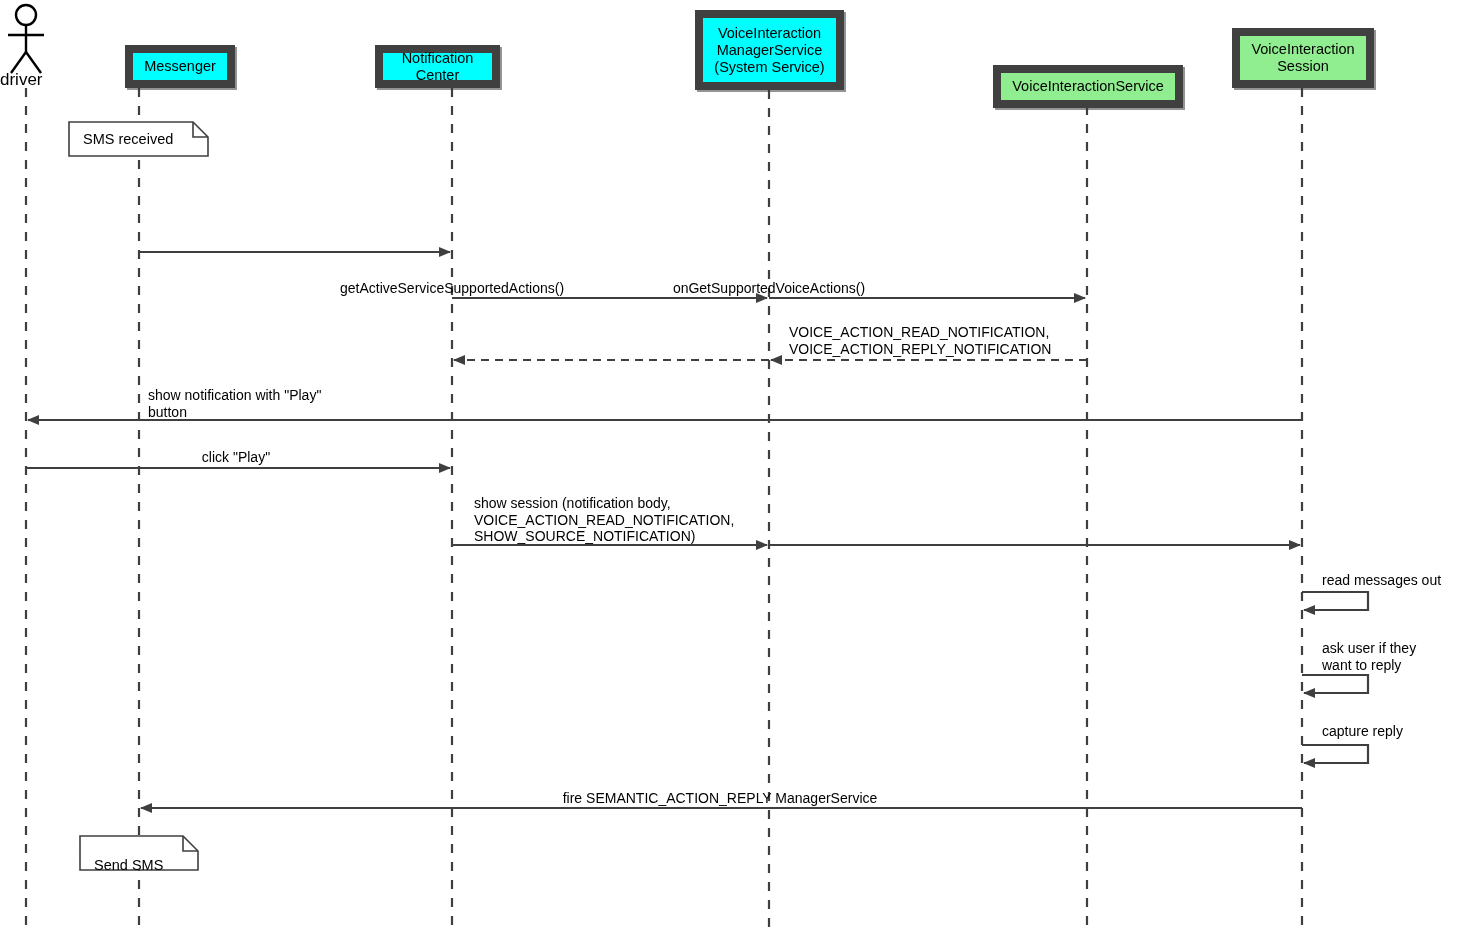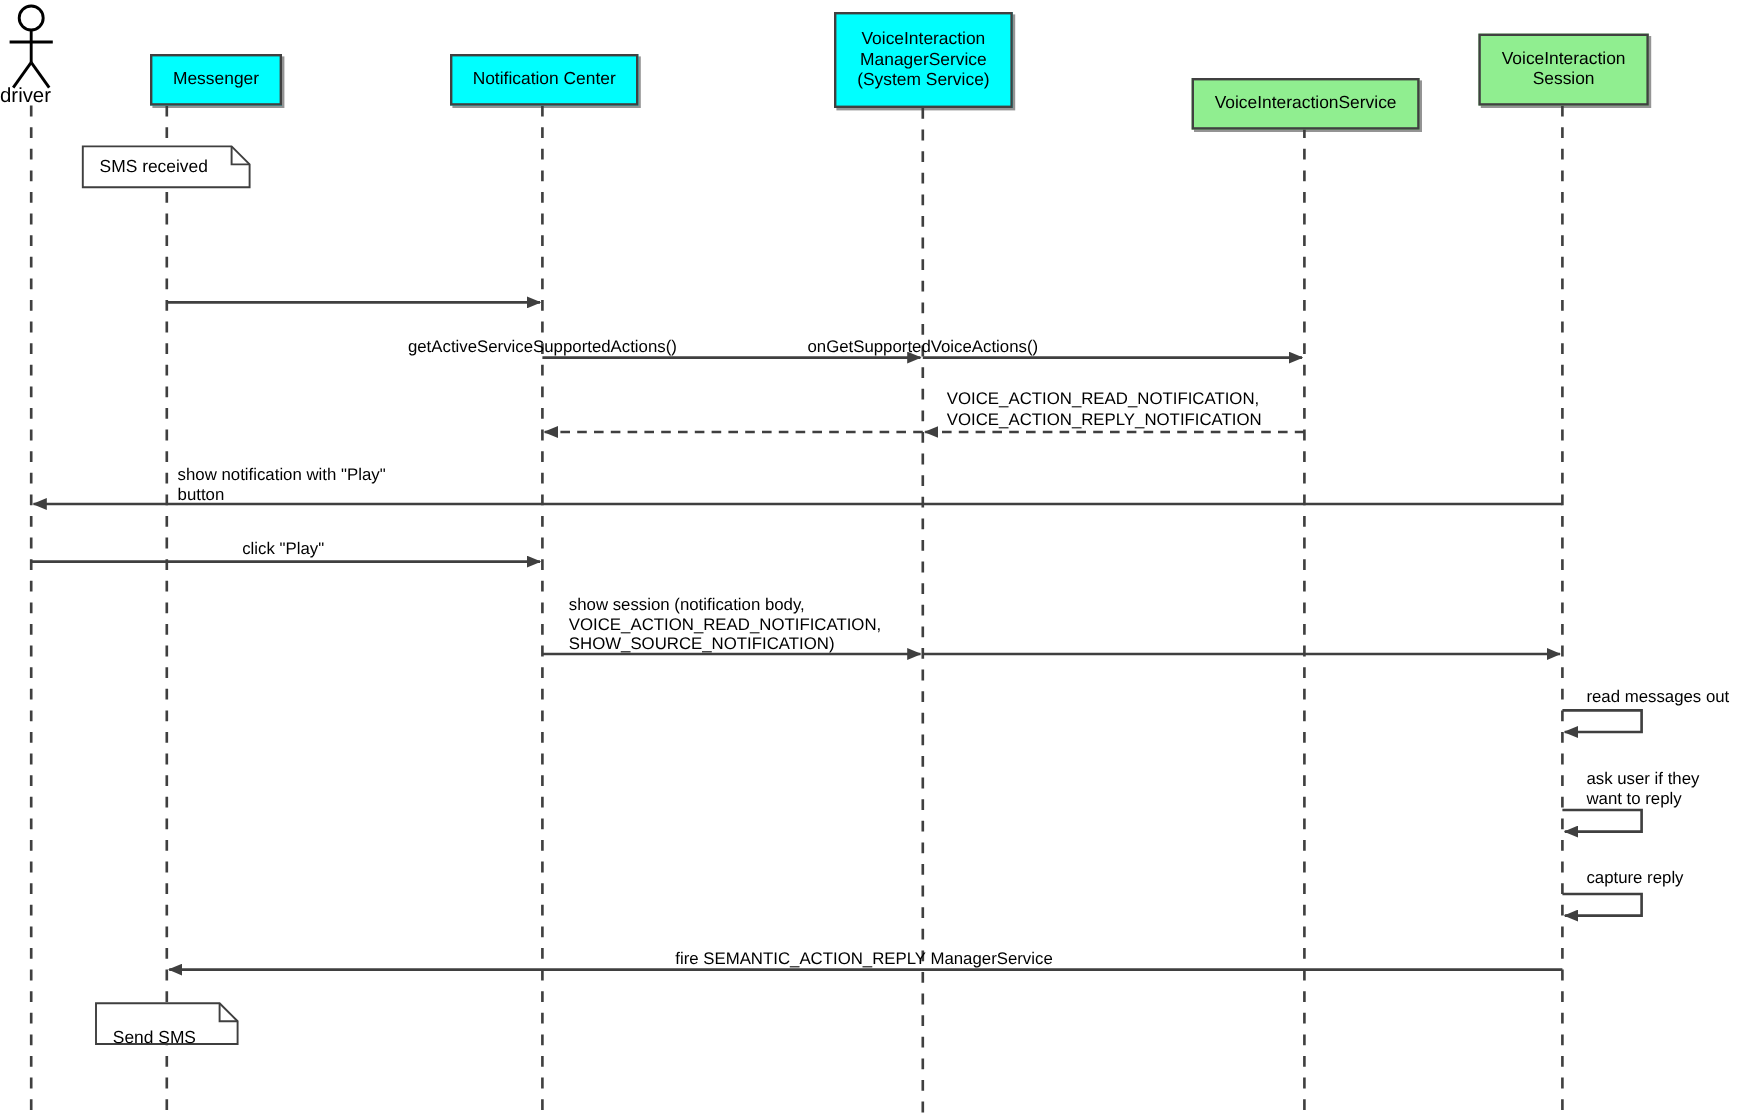--- a/index.html
+++ b/index.html
@@ -21,21 +21,21 @@
   svg.layer {
     position: absolute;
     left: 0;
     top: 0;
     width: 1457px;
     height: 929px;
   }
   .participant-box {
     position: absolute;
     box-sizing: border-box;
-    border: 2px solid #404040;
+    border: 8px solid #404040;
     box-shadow: 2px 2px 0 rgba(60,60,60,0.55);
     display: flex;
     align-items: center;
     justify-content: center;
     text-align: center;
     font-size: 14.5px;
     line-height: 17px;
     color: #000000;
     white-space: pre-line;
   }
@@ -129,21 +129,21 @@
       <path d="M1302,592 L1368,592 L1368,610 L1304,610" marker-end="url(#arrowL)"></path>
       <path d="M1302,675 L1368,675 L1368,693 L1304,693" marker-end="url(#arrowL)"></path>
       <path d="M1302,745 L1368,745 L1368,763 L1304,763" marker-end="url(#arrowL)"></path>
     </g>
   </svg>
 
   <div class="participant-box" style="left:85px; top:45px; width:110px; height:43px; background:#00ffff;margin-left:40px;">
     <span>Messenger</span>
   </div>
 
-  <div class="participant-box" style="left:375px; top:45px; width:157px; height:43px; background:#00ffff;">
+  <div class="participant-box" style="left:375px; top:45px; width:125px; height:43px; background:#00ffff;">
     <span>Notification Center</span>
   </div>
 
   <div class="participant-box" style="left:695px; top:10px; width:149px; height:80px; background:#00ffff;">
     <span>VoiceInteraction
 ManagerService
 (System Service)</span>
   </div>
 
   <div class="participant-box" style="left:993px; top:45px; width:190px; height:43px; background:#90ee90;margin-top:20px;">

